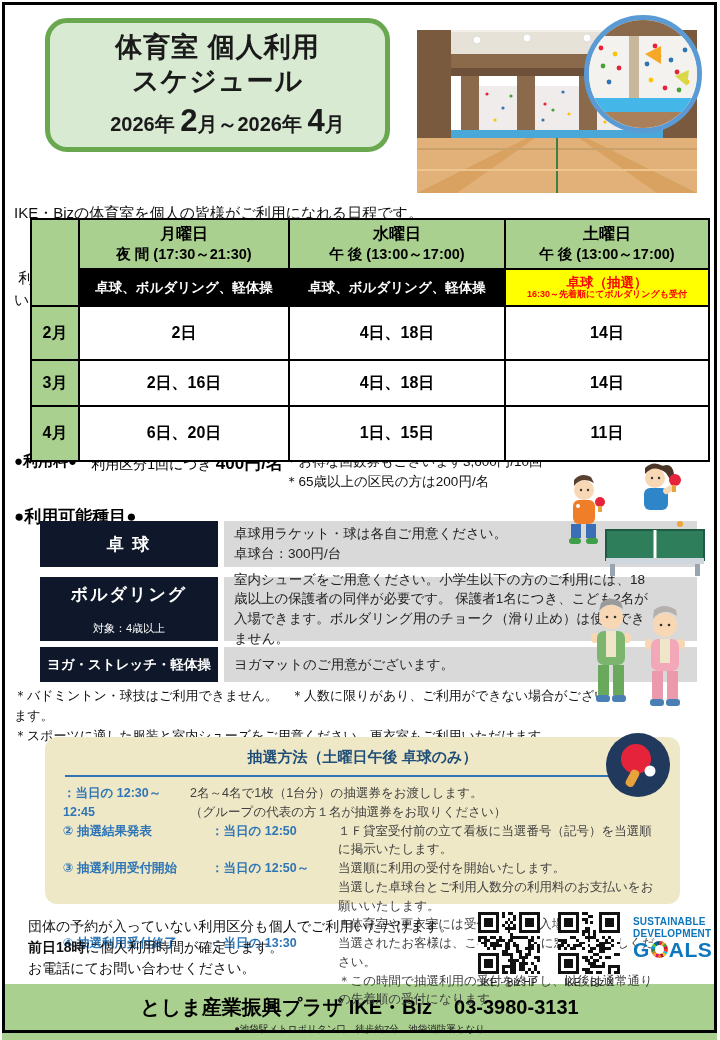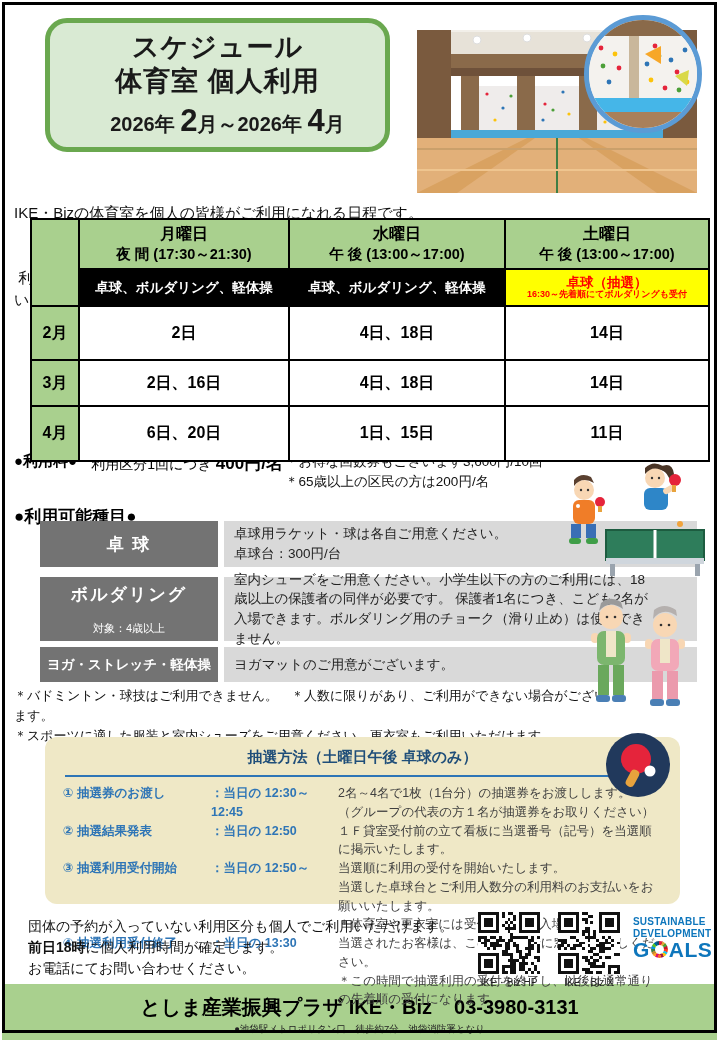--- a/index.html
+++ b/index.html
@@ -41,21 +41,21 @@
   
   .fees { position:absolute; left:14px; top:452px; width:690px; display:flex; z-index:2;}
   .fees-heading { font-size:15px; font-weight:bold; white-space:nowrap; }
   .fees-base { font-size:14px; margin-left:14px; white-space:nowrap; }
   .fees-price { font-size:17px; font-weight:bold; }
   .fees-notes { margin-left:2px; font-size:13.5px; line-height:1.5; color:#111; }
 
   
   .act-heading { position:absolute; left:14px; top:505px; font-size:17px; font-weight:bold; z-index:2; }
   .act-row { position:absolute; left:40px; width:657px; display:flex; align-items:stretch; z-index:2; }
-  .act-label { width:178px; background:#737373; color:#fff; display:flex; flex-direction:column;
+  .act-label { width:178px; background:#0f172a; color:#fff; display:flex; flex-direction:column;
     align-items:center; justify-content:center; flex:none; }
   .act-label .main { font-size:17px; font-weight:bold; letter-spacing:2px; }
   .act-label .sub { font-size:11px; margin-top:15px; }
   .act-desc { flex:1; background:#d9d9d9; margin-left:6px; padding:4px 10px;
     font-size:13.5px; color:#222; display:flex; flex-direction:column; justify-content:center; line-height:1.45; }
   .notes { position:absolute; left:14px; top:686px; width:600px; font-size:13px; color:#111; line-height:1.55; z-index:2; }
 
   
   .lottery-box { position:absolute; left:45px; top:737px; width:635px; height:167px;
     background:#efe8c6; border-radius:12px; z-index:2; }
@@ -94,22 +94,22 @@
 
   .illus { position:absolute; z-index:4; }
 </style>
 </head>
 <body>
 
 <div class="page">
   <div class="border-frame"></div>
 
   <div class="title-box">
+    <div class="title-line">体育室 個人利用</div>
     <div class="title-line">スケジュール</div>
-    <div class="title-line">体育室 個人利用</div>
     <div class="title-period"><span>2026年 </span><span class="big">2</span><span>月～2026年 </span><span class="big">4</span><span>月</span></div>
   </div>
 
   <div class="photo">
     <svg width="280" height="163" viewBox="0 0 280 163">
       <rect x="0" y="0" width="280" height="30" fill="#f2efe9"></rect>
       <rect x="30" y="2" width="220" height="22" fill="#e7e2d8"></rect>
       <circle cx="60" cy="10" r="4" fill="#fff" stroke="#ddd"></circle>
         <circle cx="110" cy="8" r="4" fill="#fff" stroke="#ddd"></circle>
       <circle cx="170" cy="8" r="4" fill="#fff" stroke="#ddd"></circle>
@@ -356,21 +356,20 @@
           <rect x="89" y="104" width="14" height="7" rx="3" fill="#4a7fb5"></rect>
       </g>
     </svg>
   </div>
 
   <div class="lottery-box">
     <div class="lottery-title">抽選方法（土曜日午後 卓球のみ）</div>
     <div class="lottery-rule"></div>
     <div class="lot-items">
       <div class="lot-row">
-        <div class="lot-label">① 抽選券のお渡し</div>
         <div class="lot-time">：当日の 12:30～12:45</div>
         <div class="lot-desc">
           <div>2名～4名で1枚（1台分）の抽選券をお渡しします。</div>
           <div>（グループの代表の方１名が抽選券をお取りください）</div>
         </div>
       </div>
       <div class="lot-row">
         <div class="lot-label">② 抽選結果発表</div>
         <div class="lot-time">：当日の 12:50</div>
         <div class="lot-desc">

